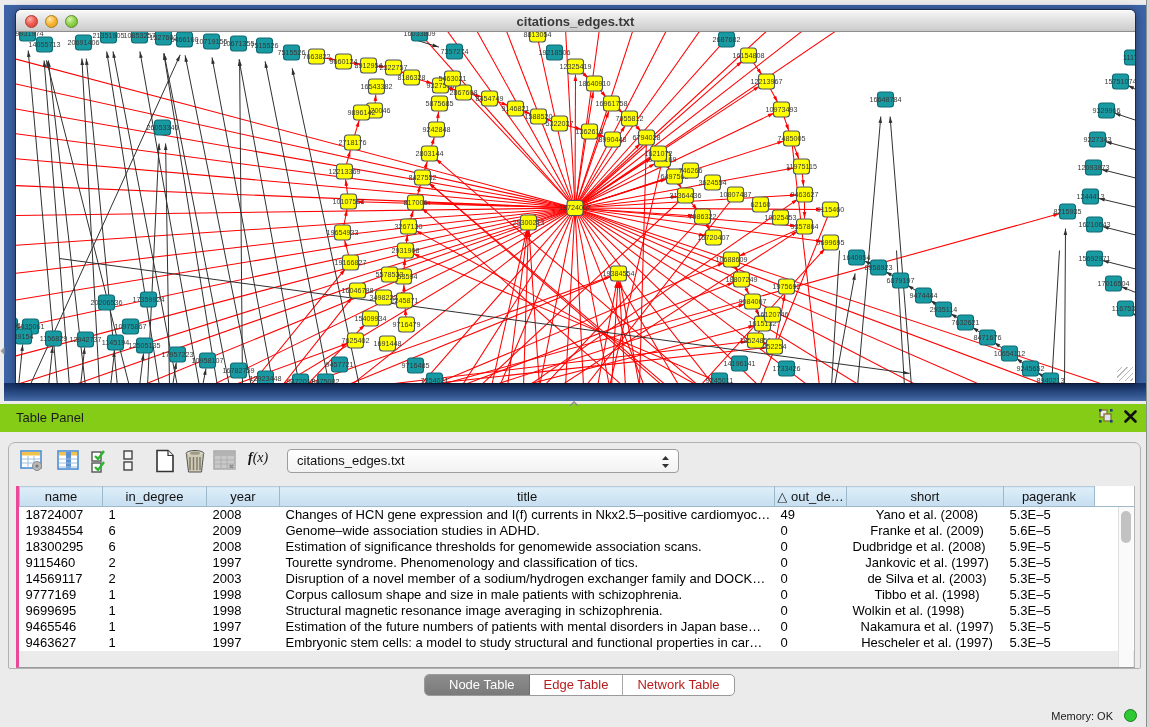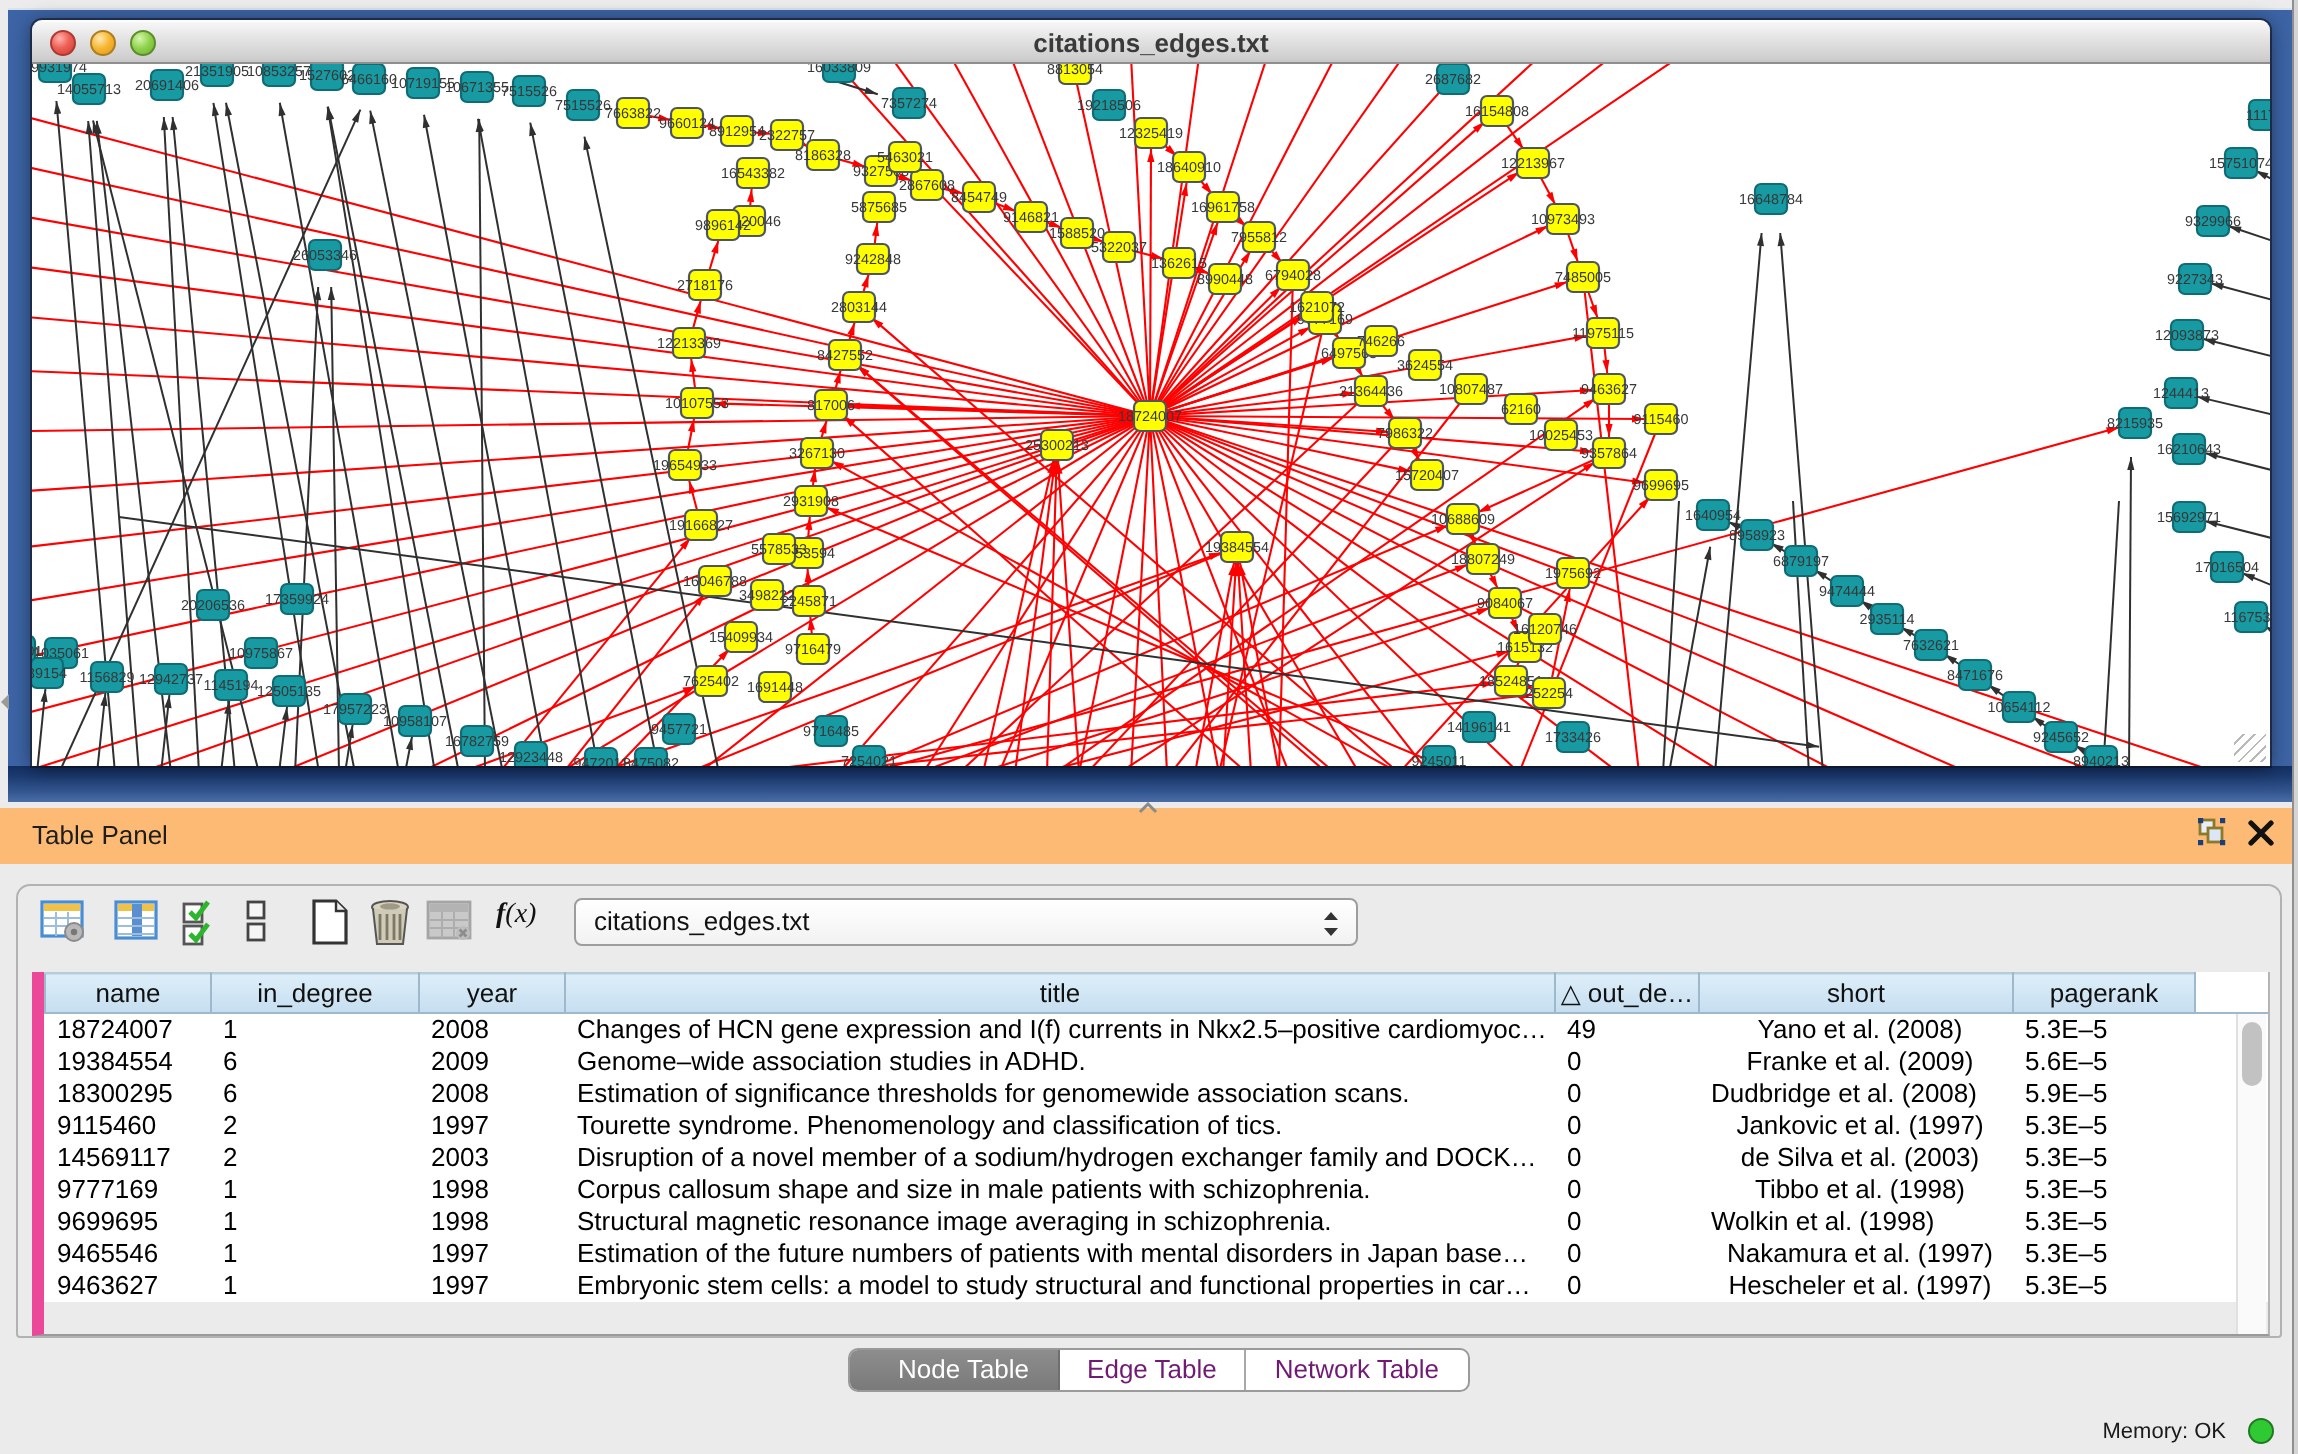--- a/index.html
+++ b/index.html
@@ -684,41 +684,41 @@
           <text x="1126.0" y="310.4" font-size="7.2" font-family="Liberation Sans, sans-serif" fill="#383838" text-anchor="middle">1167533</text>
           <rect x="1060.0" y="203.5" width="16" height="15" rx="3" fill="#189aa3" stroke="#0f6b74" stroke-width="1.1"></rect>
           <text x="1068.0" y="213.4" font-size="7.2" font-family="Liberation Sans, sans-serif" fill="#383838" text-anchor="middle">8215935</text>
         </g>
       </svg>  
     </div>
 </div>
 
 <style>
   #panel { position:absolute; left:0; top:401px; width:1149px; height:326px; background:#ebebeb; }
-  #phead { position:absolute; left:0; top:3px; width:1149px; height:28px; background:#fdba74; }
+  #phead { position:absolute; left:0; top:3px; width:1149px; height:28px; background:#84cc16; }
   #phead .lbl { position:absolute; left:16px; top:6px; font-size:13px; color:#1d1d1d; }
   #subpanel { position:absolute; left:8px; top:41px; width:1133px; height:227px;
               background:#ebebeb; border:1px solid #b2b2b2; border-radius:7px 7px 2px 2px; }
   .icon { position:absolute; top:48px; }
   #combo { position:absolute; left:287px; top:48px; width:392px; height:24px; background:linear-gradient(#ffffff,#f2f2f2);
            border:1px solid #9d9d9d; border-radius:4px; font-size:13px; color:#111; line-height:22px; padding-left:9px; }
   table.tbl { border-collapse:collapse; table-layout:fixed; width:1119px;
               font-size:13px; color:#000; background:#fff; }
   table.tbl th { height:20px; font-weight:normal; font-size:13px; color:#111;
                  background:linear-gradient(#ddeef9,#c6def0); border:1px solid #9db9cb; border-top:1px solid #b7ccd9; padding:0; }
   table.tbl th.empty { background:#fff; border:none; border-bottom:1px solid #9db9cb; }
   table.tbl td { height:16px; line-height:15px; padding:0 2px 0 6px; overflow:hidden; white-space:nowrap; }
   table.tbl tr.r td { border-bottom:none; }
   #tblwrap { position:absolute; left:16px; top:85px; width:1119px; height:182px; overflow:hidden;
-             border-bottom:1px solid #9a9a9a; border-right:1px solid #b5b5b5; border-left:6px solid #ec4899; }
+             border-bottom:1px solid #9a9a9a; border-right:1px solid #b5b5b5; border-left:3px solid #ec4899; }
   #vscroll { position:absolute; right:1px; top:21px; width:15px; height:160px; background:#fafafa; border-left:1px solid #e0e0e0;}
   #vthumb { position:absolute; left:2px; top:4px; width:10px; height:32px; background:#c2c2c2; border-radius:6px; }
   #tabs { position:absolute; left:424px; top:273px; height:22px; display:flex; border:1px solid #9a9a9a; border-radius:5px;
           overflow:hidden; background:#fff; font-size:13px; }
-  #tabs .seg { padding:2px 14px 0; height:22px; color:#701a75; border-right:1px solid #a8a8a8; }
+  #tabs .seg { padding:2px 14px 0; height:22px; color:#b91c1c; border-right:1px solid #a8a8a8; }
   #tabs .seg.sel { background:linear-gradient(#8d8d8d,#787878); color:#fff; border-right:1px solid #6f6f6f;padding-left:24px; }
   #tabs .seg:last-child { border-right:none; }
   #status { position:absolute; right:0; bottom:0; width:1149px; height:27px; }
   #status .mem { position:absolute; right:36px; top:10px; font-size:11px; color:#1a1a1a; }
   #status .dot { position:absolute; right:12px; top:9px; width:13px; height:13px; border-radius:50%;
                  background:#2fca33; border:1.5px solid #1f7a22; }
   #redge { position:absolute; left:1146px; top:401px; width:3px; height:326px; background:#d4d4d4; border-left:1px solid #8f8f8f; }
 </style>
 
 <div id="panel">

